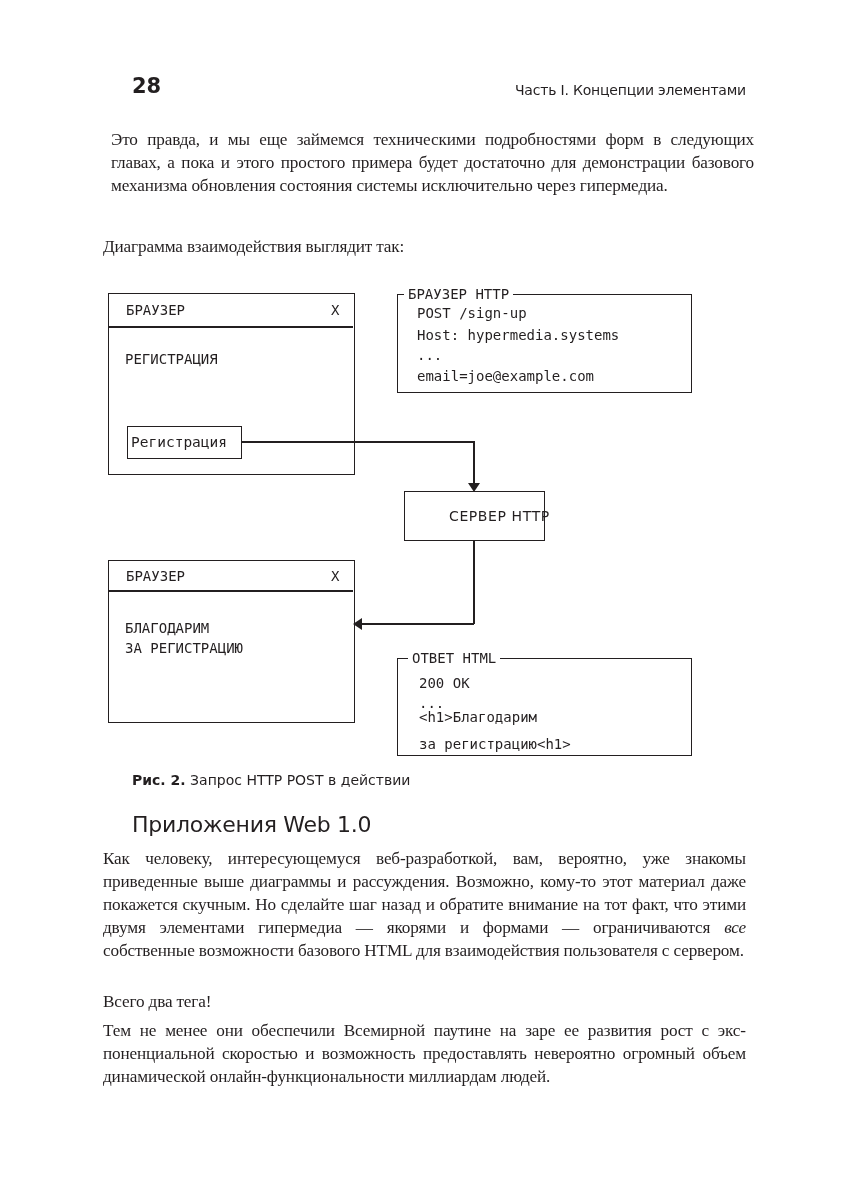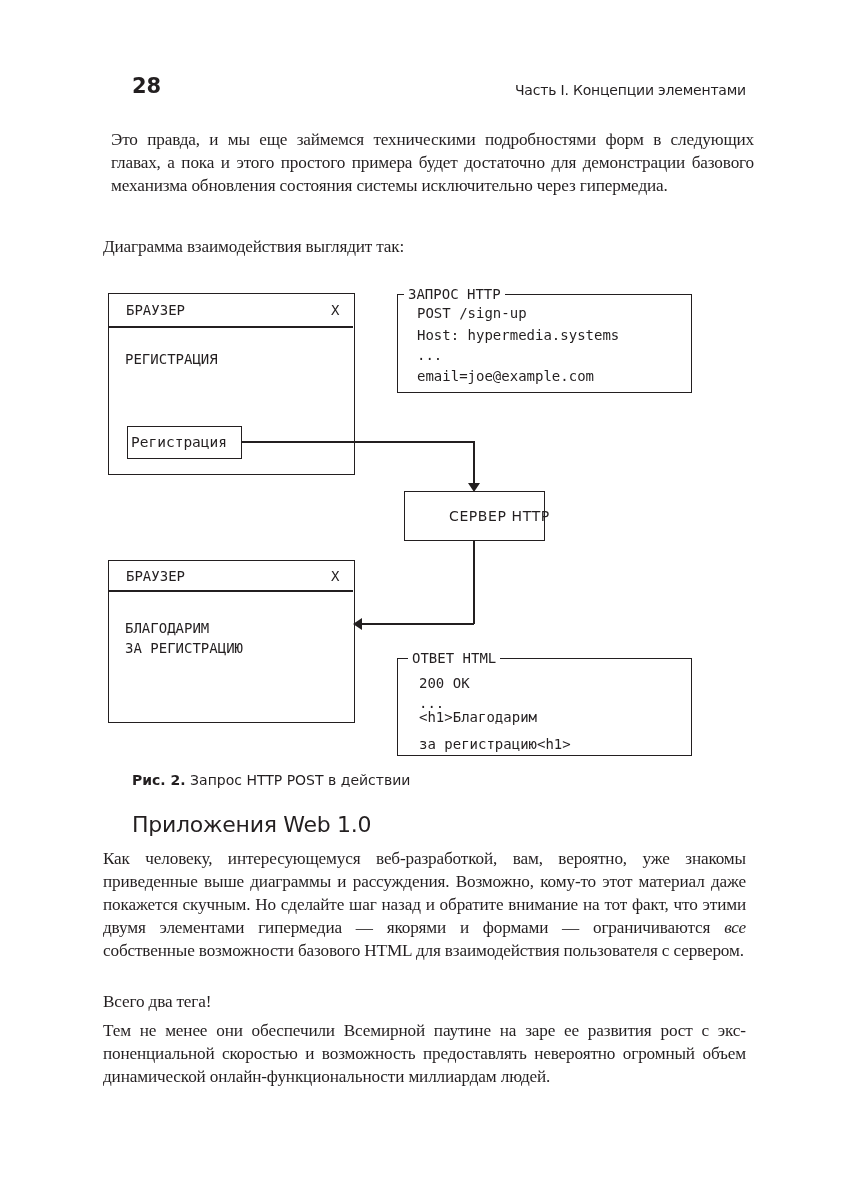--- a/index.html
+++ b/index.html
@@ -36,21 +36,21 @@
     <div class="abs mono mlabel" style="left:17px;top:6px;">БРАУЗЕР</div>
     <div class="abs mono mlabel" style="left:222px;top:6px;">X</div>
     <div class="abs hline" style="left:0;top:32px;width:244px;"></div>
     <div class="abs mono mlabel" style="left:16px;top:55px;">РЕГИСТРАЦИЯ</div>
     <div class="abs box" style="left:18px;top:132px;width:115px;height:33px;">
       <div class="abs mono mlabel" style="left:3px;top:5px;font-size:14.5px;">Регистрация</div>
     </div>
   </div>
 
   <div class="abs box" style="left:397px;top:294px;width:295px;height:99px;">
-    <div class="abs mono legend-title" style="left:6px;top:-9px;">ЗАПРОС HTTP</div>
+    <div class="abs mono legend-title" style="left:6px;top:-9px;">БРАУЗЕР HTTP</div>
     <div class="abs mono mlabel" style="left:19px;top:8px;">POST /sign-up</div>
     <div class="abs mono mlabel" style="left:19px;top:30px;">Host: hypermedia.systems</div>
     <div class="abs mono mlabel" style="left:19px;top:50px;">...</div>
     <div class="abs mono mlabel" style="left:19px;top:71px;">email=joe@example.com</div>
   </div>
 
   <div class="abs hline" style="left:241px;top:441px;width:233px;"></div>
   <div class="abs vline" style="left:473px;top:441px;height:43px;"></div>
   <div class="abs" style="left:468px;top:483px;width:0;height:0;border-left:6px solid transparent;border-right:6px solid transparent;border-top:9px solid #231f20;"></div>
 

